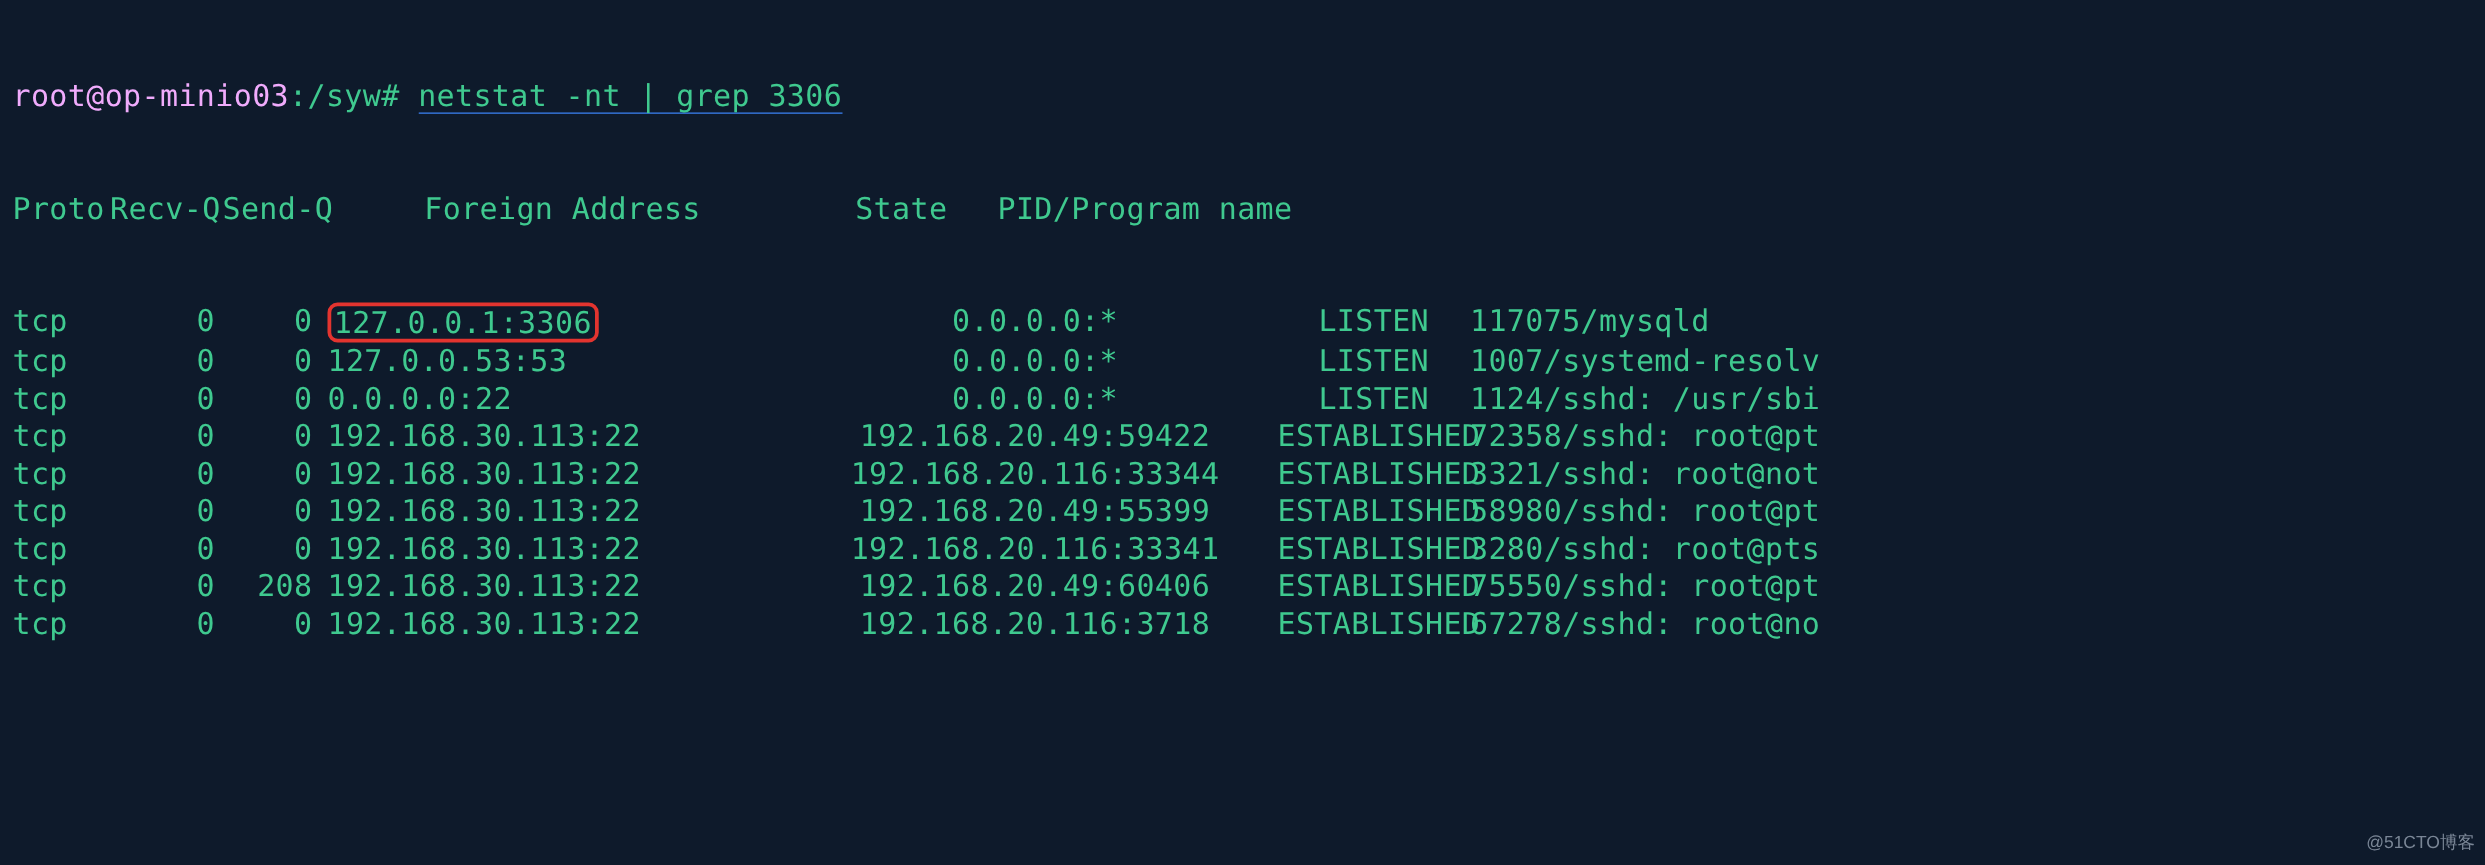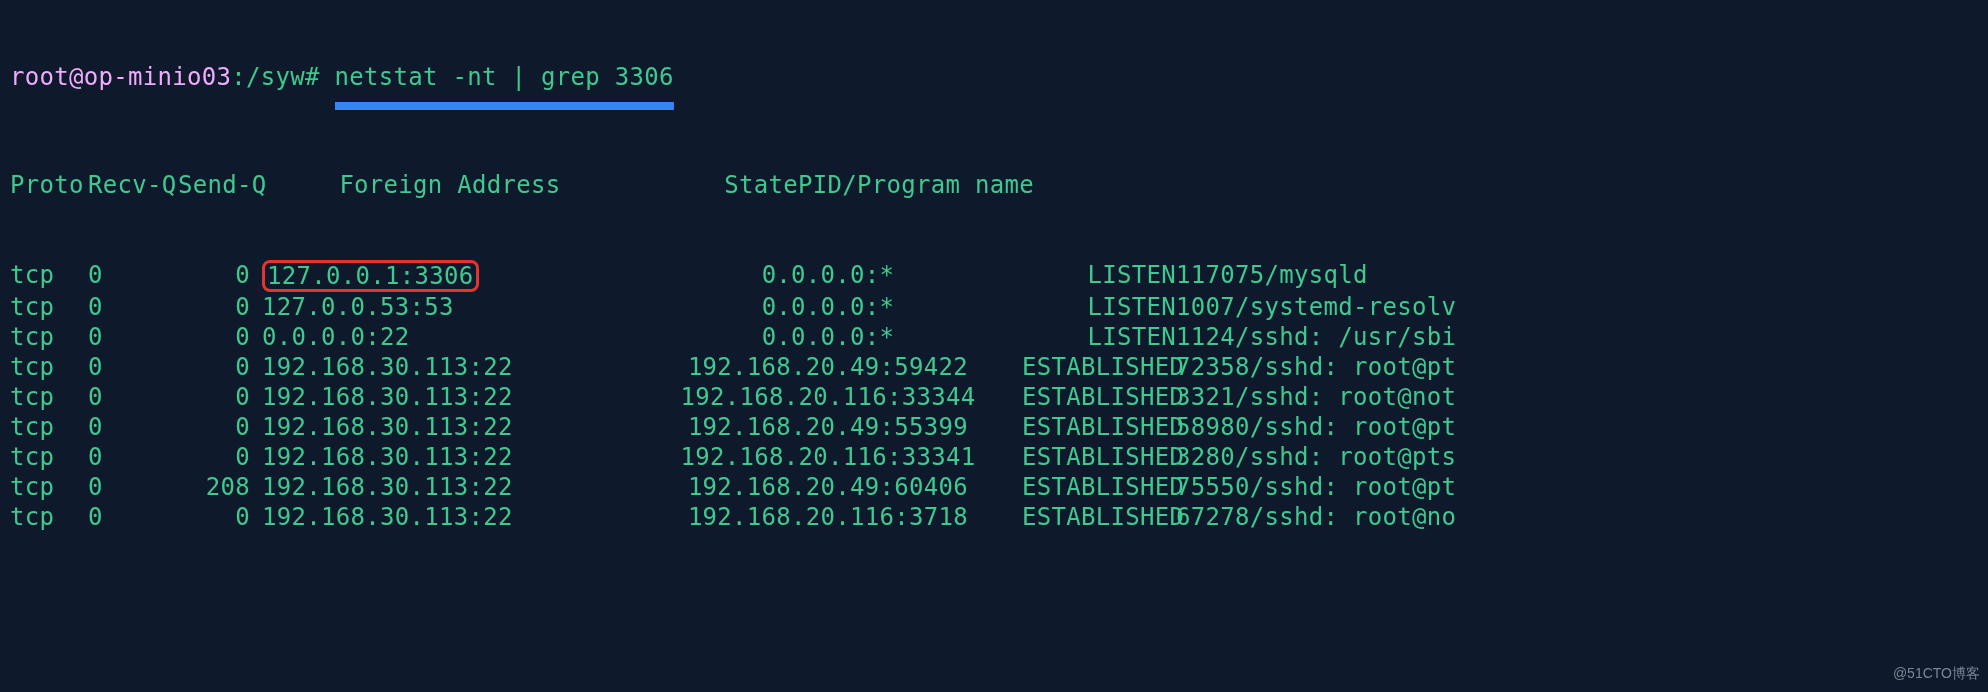--- a/index.html
+++ b/index.html
@@ -13,39 +13,39 @@
     height: 692px;
     overflow: hidden;
     position: relative;
     letter-spacing: 0.3px;
   }
   .term { white-space: pre; padding: 2px 10px; }
   .prompt-root { color: #f0abfc; }
   .prompt-path { color: #3fc98f; }
   .cmd { color: #3fc98f; position: relative; }
   .underline-red {
-    border-bottom: 8px solid #3b82f6;
-    padding-bottom: 12px;
+    border-bottom: 1px solid #3b82f6;
+    padding-bottom: 0px;
     display: inline-block;
     line-height: 26px;
   }
   .box-red {
     border: 3px solid #e3342f;
     border-radius: 8px;
     display: inline-block;
     padding: 0 2px;
     line-height: 26px;
   }
   .row { display: flex; }
   .col-proto  { width: 78px;  text-align: left;  }
-  .col-recvq  { width: 90px;  text-align: left; padding-right: 6px; }
+  .col-recvq  { width: 90px;  text-align: right; padding-right: 6px; }
   .col-sendq  { width: 78px;  text-align: right; padding-right: 6px; }
   .col-local  { width: 378px; text-align: left;  padding-left: 6px; }
   .col-foreign{ width: 388px; text-align: center;  }
-  .col-state  { width: 154px; text-align: right;  }
+  .col-state  { width: 154px; text-align: center;  }
   .col-pid    { flex: 1;      text-align: left;  }
   .hdr { color: #3fc98f; }
   .watermark {
     position: absolute;
     right: 8px;
     bottom: 4px;
     font-size: 14px;
     color: #7a8696;
     font-family: sans-serif;
     letter-spacing: 0;

